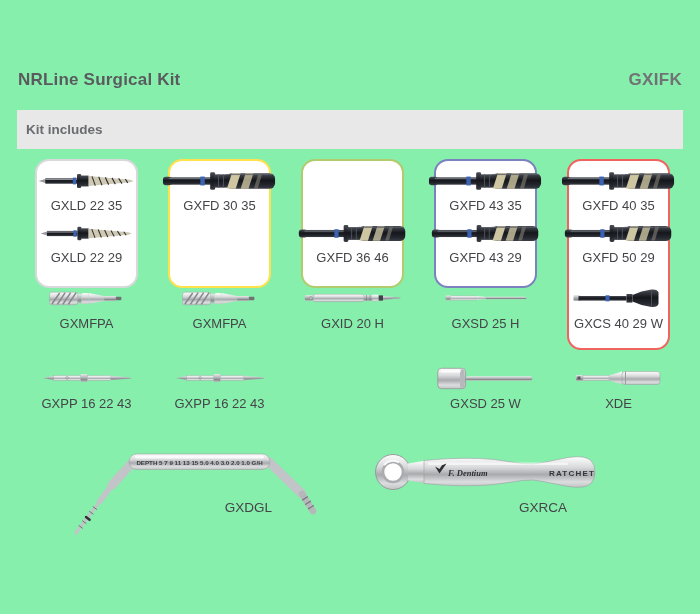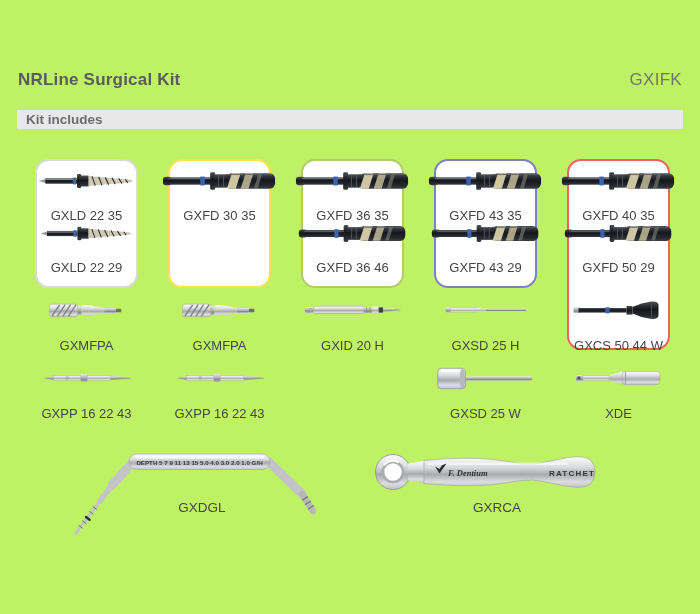--- a/index.html
+++ b/index.html
@@ -1,37 +1,37 @@
 <!DOCTYPE html>
 <html><head>
 <meta charset="utf-8">
 <style>
   html,body{margin:0;padding:0;background:#ffffff;}
-  .canvas{position:relative;width:700px;height:614px;background:#bef264;overflow:hidden;
+  .canvas{position:relative;width:700px;height:614px;background:#86efac;overflow:hidden;
           font-family:"Liberation Sans", sans-serif;}
   .title{position:absolute;left:18px;top:70px;font-size:17px;font-weight:bold;color:#5a5b5e;letter-spacing:.2px;}
-  .code{position:absolute;right:18px;top:70px;font-size:17px;font-weight:normal;color:#717275;letter-spacing:.3px;}
-  .bar{position:absolute;left:17px;top:110px;width:666px;height:19px;background:#e8e8e9;
+  .code{position:absolute;right:18px;top:70px;font-size:17px;font-weight:bold;color:#717275;letter-spacing:.3px;}
+  .bar{position:absolute;left:17px;top:110px;width:666px;height:39px;background:#e8e8e9;
        display:flex;align-items:center;box-sizing:border-box;padding-left:9px;}
   .bar span{font-size:13.5px;font-weight:bold;color:#6b6c6f;}
   .group{position:absolute;border:2.4px solid;border-radius:14px;background:#ffffff;box-sizing:border-box;}
   .g0{left:35px;top:159px;width:103px;height:129px;border-color:#d8d9db;}
   .g1{left:168px;top:159px;width:103px;height:129px;border-color:#ffe14e;}
   .g2{left:301px;top:159px;width:103px;height:129px;border-color:#b2cb6d;}
   .g3{left:434px;top:159px;width:103px;height:129px;border-color:#7c82be;}
   .g4{left:567px;top:159px;width:103px;height:191px;border-color:#f1635f;}
   .item{position:absolute;width:133px;display:flex;flex-direction:column;align-items:center;}
   .c0{left:20px}.c1{left:153px}.c2{left:286px}.c3{left:419px}.c4{left:552px}
-  .r1a{top:166px}.r1b{top:218px}.r2{top:294px}.r3{top:362px}
+  .r1a{top:166px}.r1b{top:218px}.r2{top:282px}.r3{top:362px}
   .art{display:flex;align-items:center;justify-content:center;}
   .r1a .art,.r1b .art{height:30px}
   .r2 .art,.r3 .art{height:32px}
-  .lbl{font-size:13px;color:#454549;margin-top:12px;white-space:nowrap;}
+  .lbl{font-size:13px;color:#454549;margin-top:2px;white-space:nowrap;}
   .bigart{position:absolute;}
-  .biglbl{position:absolute;width:140px;text-align:center;font-size:13.5px;color:#454549;}
+  .biglbl{position:absolute;width:140px;text-align:right;font-size:13.5px;color:#454549;}
   svg{display:block;}
 </style>
 </head>
 <body>
 
 <div class="canvas">
 
   <svg width="0" height="0" style="position:absolute" aria-hidden="true">
     <defs>
       <linearGradient id="met" x1="0" y1="0" x2="0" y2="1">
@@ -202,28 +202,20 @@
     <div class="lbl">GXLD 22 35</div>
   </div>
   <div class="item c1 r1a">
     <div class="art">
       <svg width="118" height="24" viewBox="0 0 120 26" preserveAspectRatio="none">
           <use href="#sym-gxfd"></use>
         </svg>
       </div>
     <div class="lbl">GXFD 30 35</div>
   </div>
-  <div class="item c2 r1a">
-    <div class="art">
-      <svg width="118" height="24" viewBox="0 0 120 26" preserveAspectRatio="none">
-          <use href="#sym-gxfd"></use>
-        </svg>
-      </div>
-    <div class="lbl">GXFD 36 35</div>
-  </div>
   <div class="item c3 r1a">
     <div class="art">
       <svg width="118" height="24" viewBox="0 0 120 26" preserveAspectRatio="none">
           <use href="#sym-gxfd"></use>
         </svg>
       </div>
     <div class="lbl">GXFD 43 35</div>
   </div>
   <div class="item c4 r1a">
     <div class="art">
@@ -298,21 +290,21 @@
         </svg>
       </div>
     <div class="lbl">GXSD 25 H</div>
   </div>
   <div class="item c4 r2">
     <div class="art">
       <svg width="98" height="24" viewBox="0 0 95 24">
           <use href="#sym-gxcs"></use>
         </svg>
       </div>
-    <div class="lbl">GXCS 50 44 W</div>
+    <div class="lbl">GXCS 40 29 W</div>
   </div>
 
   <div class="item c0 r3">
     <div class="art">
       <svg width="92" height="14" viewBox="0 0 95 14">
           <use href="#sym-gxpp"></use>
         </svg>
       </div>
     <div class="lbl">GXPP 16 22 43</div>
   </div>

